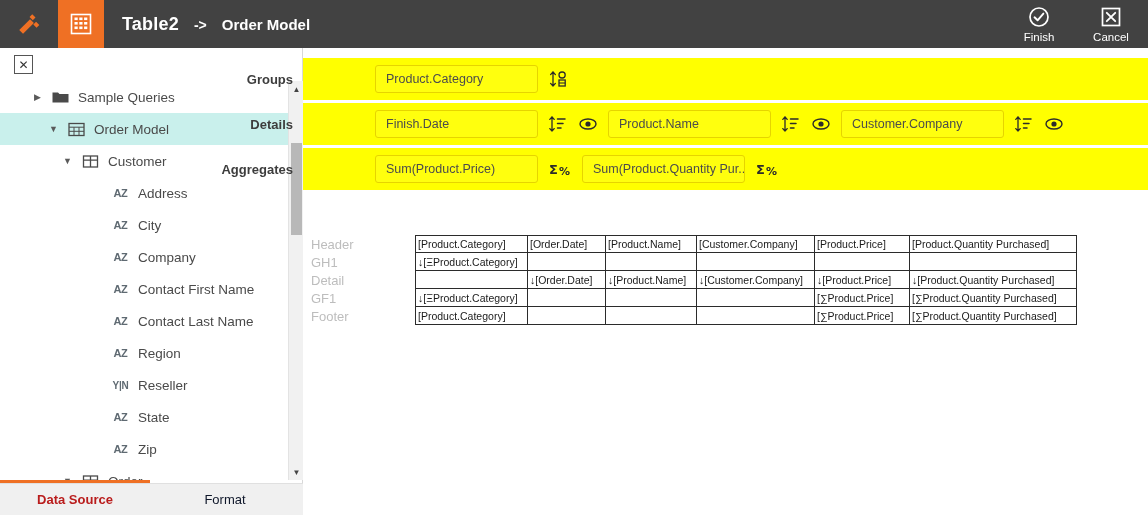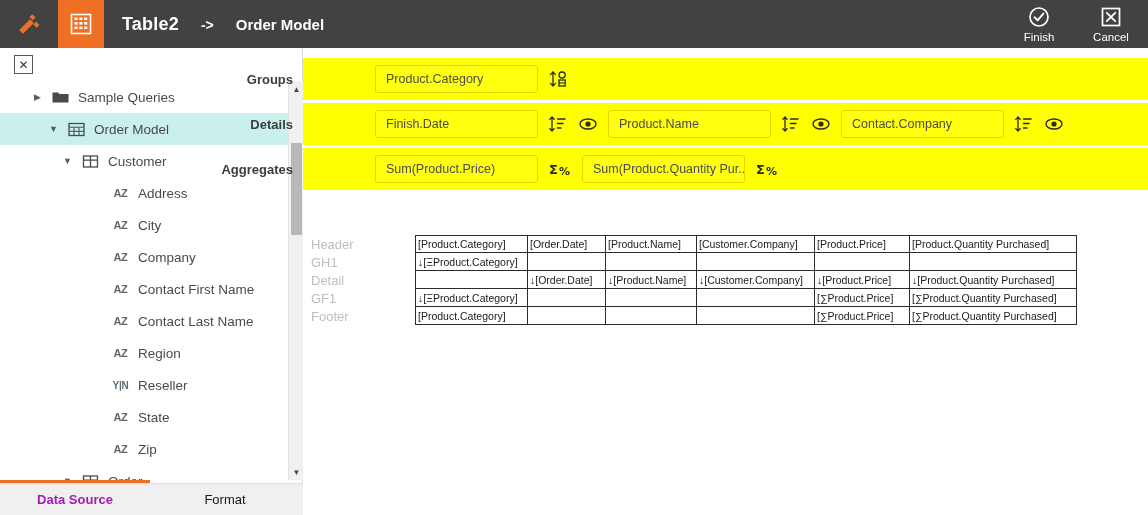--- a/index.html
+++ b/index.html
@@ -20,21 +20,21 @@
   #logo-tile {
     width: 58px; height: 48px;
     display: flex; align-items: center; justify-content: center;
   }
   #table-tile {
     width: 46px; height: 48px; background: #ef7024;
     display: flex; align-items: center; justify-content: center;
   }
   #title-wrap {
     margin-left: 18px; color: #ffffff;
-    display: flex; align-items: baseline; gap: 22px;
+    display: flex; align-items: baseline; gap: 15px;
     font-size: 17px;
   }
   #title-main { font-weight: bold; font-size: 18px; letter-spacing: .2px; }
   #title-sep  { font-weight: bold; font-size: 14px; }
   #title-sub  { font-weight: bold; font-size: 15px; }
   #topbar-actions {
     margin-left: auto; display: flex; align-items: center;
     gap: 26px; padding-right: 14px;
   }
   .top-action {
@@ -103,21 +103,21 @@
     position: absolute; left: 0; top: 432px; width: 150px; height: 3px;
     background: #ef7024;
   }
   #tabs {
     position: absolute; left: 0; top: 435px; width: 303px; height: 32px;
     background: #f0f0f0; border-top: 1px solid #e0e0e0;
     display: flex; align-items: center;
   }
   #tab-datasource {
     width: 150px; text-align: center; font-size: 13px;
-    font-weight: bold; color: #a21caf; cursor: pointer;
+    font-weight: bold; color: #b91c1c; cursor: pointer;
   }
   #tab-format {
     width: 150px; text-align: center; font-size: 13px;
     color: #0f172a; cursor: pointer;
   }
 
   
   #work { position: absolute; left: 303px; top: 48px; width: 845px; height: 467px; background: #fff; }
 
   .band { position: absolute; left: 0; width: 845px; background: #ffff00; }
@@ -404,21 +404,21 @@
       <div class="gap"></div>
       <div class="icon-btn">
         <svg width="20" height="20" viewBox="0 0 20 20">
           <ellipse cx="10" cy="10" rx="8" ry="5" fill="none" stroke="#2b2b2b" stroke-width="1.4"></ellipse>
           <circle cx="10" cy="10" r="2.6" fill="#2b2b2b"></circle>
         </svg>
       </div>
       <div class="gap"></div>
 
       <div class="chip chip-lg">
-        <span>Contact.Company</span>
+        <span>Customer.Company</span>
       </div>
       <div class="gap"></div>
       <div class="icon-btn">
         <svg width="20" height="20" viewBox="0 0 20 20">
           <path d="M4 3 L4 17 M4 3 L1.8 5.4 M4 3 L6.2 5.4 M4 17 L1.8 14.6 M4 17 L6.2 14.6" stroke="#2b2b2b" stroke-width="1.3" fill="none" stroke-linecap="round"></path>
           <path d="M9.5 5 L17 5 M9.5 9.5 L15 9.5 M9.5 14 L13 14" stroke="#2b2b2b" stroke-width="1.5" stroke-linecap="round"></path>
         </svg>
       </div>
       <div class="gap"></div>
       <div class="icon-btn">

